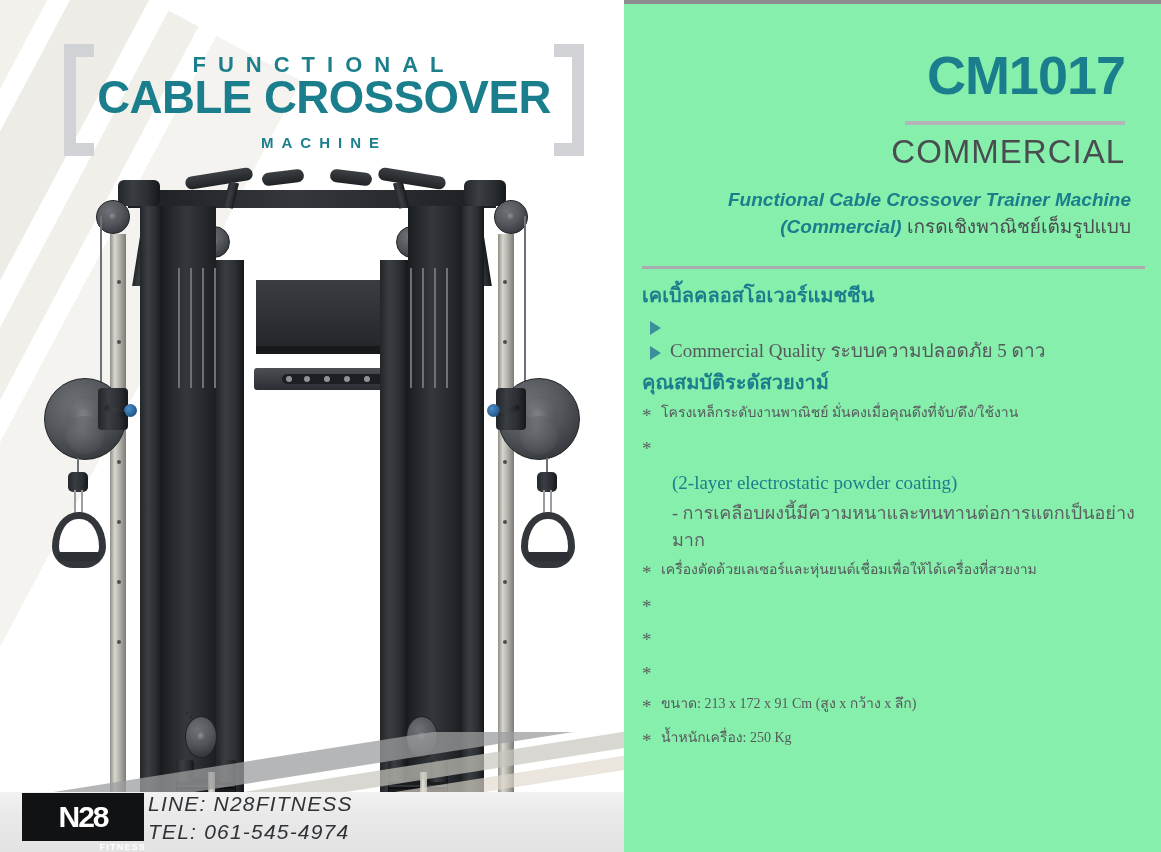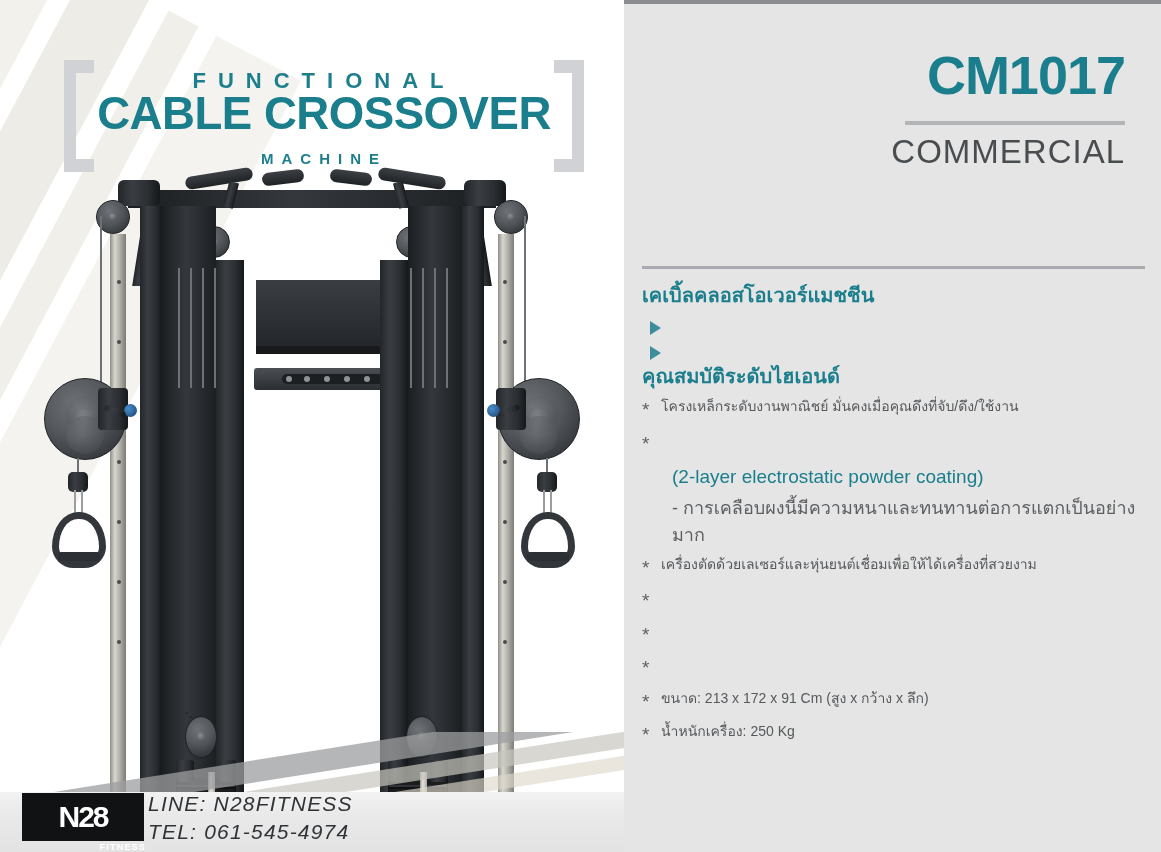--- a/index.html
+++ b/index.html
@@ -22,21 +22,21 @@
   .stripe { position:absolute; top:0; height:1500px; }
 
   
   #floor {
     position:absolute; left:0; bottom:0; width:624px; height:60px;
     background:linear-gradient(to bottom,#f2f2f2 0%,#e9e9ea 40%,#e3e3e4 100%);
   }
   #floor-diag { position:absolute; left:0; bottom:0; width:624px; height:120px; overflow:hidden; }
 
   
-  #title-block { position:absolute; left:64px; top:60px; width:520px; height:120px;padding-left:40px; }
+  #title-block { position:absolute; left:64px; top:44px; width:520px; height:120px;padding-left:40px; }
   .bracket { position:absolute; top:0; width:34px; height:112px; }
   .bracket::before, .bracket::after, .bracket i {
     content:""; position:absolute; background:#d0d2d5;
   }
   .bracket-l { left:0; }
   .bracket-r { right:0; }
   .bracket-l::before { left:0; top:0; width:12px; height:112px; }
   .bracket-l::after  { left:0; top:0; width:30px; height:13px; }
   .bracket-l i       { left:0; bottom:0; width:30px; height:13px; }
   .bracket-r::before { right:0; top:0; width:12px; height:112px; }
@@ -109,21 +109,21 @@
   }
   #contact { position:absolute; left:148px; top:790px; width:330px; }
   .contact-line {
     color:#2f3336; font-size:21px; font-style:italic; letter-spacing:1.2px;
     font-family:"Liberation Sans", sans-serif; line-height:1.35;
   }
 
   
   #right-pane {
     position:absolute; left:624px; top:0; width:537px; height:852px;
-    background:#e5e5e5; border-top:4px solid #8b8d90;
+    background:#86efac; border-top:4px solid #8b8d90;
   }
   #model {
     position:absolute; right:36px; top:44px;
     color:#1a7e8c; font-size:54px; font-weight:bold; letter-spacing:-1px;
     line-height:1;
   }
   #model-rule {
     position:absolute; right:36px; top:117px; width:220px; height:4px;
     background:#b3b5b8;
   }
@@ -136,21 +136,21 @@
     position:absolute; left:20px; right:30px; top:183px;
     text-align:right; font-size:19px; line-height:1.42;
   }
   #tagline .en { color:#1a7e8c; font-weight:bold; font-style:italic; }
   #tagline .th { color:#4a4d50; }
   #panel-rule {
     position:absolute; left:18px; top:262px; width:503px; height:3px;
     background:#a9abae;
   }
 
-  #spec-list { position:absolute; left:18px; top:277px; width:510px; }
+  #spec-list { position:absolute; left:18px; top:277px; width:510px;font-family:Liberation Serif, serif; }
   .sec-head {
     color:#1a7e8c; font-size:20px; font-weight:bold; line-height:1.45;
     margin-bottom:2px;
   }
   .arrow-row { display:flex; align-items:flex-start; gap:9px; margin:2px 0 2px 8px; }
   .arrow-ico {
     width:0; height:0; margin-top:9px; flex:none;
     border-top:7px solid transparent; border-bottom:7px solid transparent;
     border-left:11px solid #3c8e9b;
   }
@@ -358,35 +358,41 @@
       <div class="contact-line">TEL: 061-545-4974</div>
     </div>
   </div>
 
   <div id="right-pane">
 
     <div id="model">CM1017</div>
     <div id="model-rule"></div>
     <div id="model-sub">COMMERCIAL</div>
 
+    <div id="tagline">
+      <span class="en">Functional Cable Crossover Trainer Machine</span><br>
+      <span class="en">(Commercial)</span>
+      <span class="th">เกรดเชิงพาณิชย์เต็มรูปแบบ</span>
+    </div>
 
     <div id="panel-rule"></div>
 
     <div id="spec-list">
 
       <div class="sec-head">เคเบิ้ลคลอสโอเวอร์แมชชีน</div>
 
       <div class="arrow-row">
         <span class="arrow-ico"></span>
       </div>
       <div class="arrow-row">
         <span class="arrow-ico"></span>
-      </div>
-
-      <div class="sec-head">คุณสมบัติระดับไฮเอนด์</div>
+        <span class="arrow-txt">Commercial Quality ระบบความปลอดภัย 5 ดาว</span>
+      </div>
+
+      <div class="sec-head">คุณสมบัติระดัสวยงาม์</div>
 
       <div class="star-row">
         <span class="star-ico">*</span>
         <span class="star-txt">โครงเหล็กระดับงานพาณิชย์ มั่นคงเมื่อคุณดึงที่จับ/ดึง/ใช้งาน</span>
       </div>
 
       <div class="star-row">
         <span class="star-ico">*</span>
       </div>
       <div class="sub-en">(2-layer electrostatic powder coating)</div>

